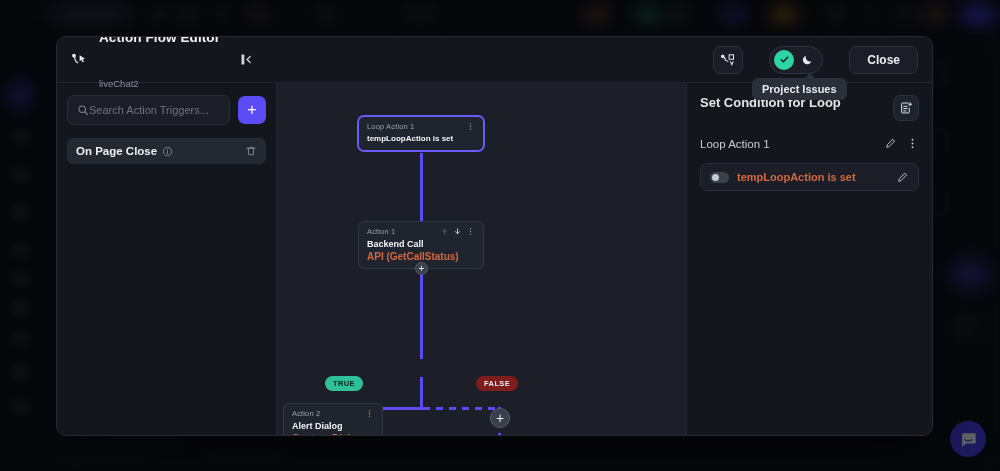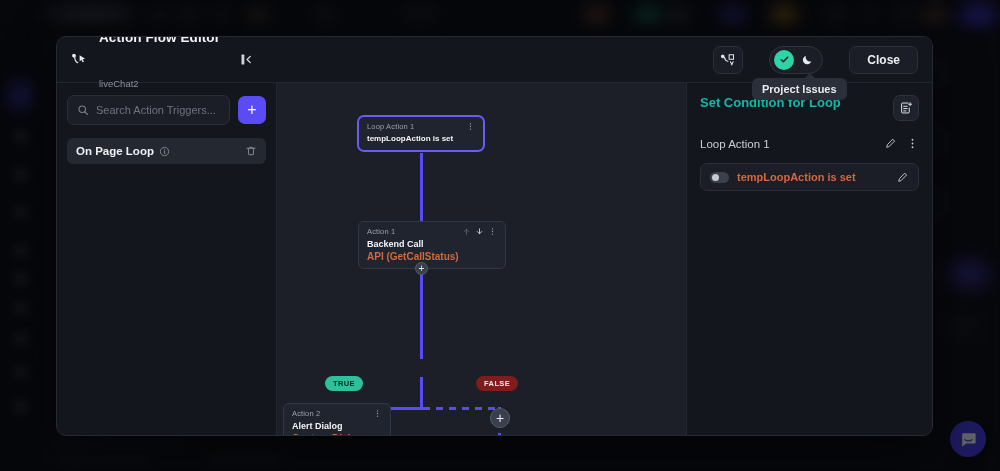--- a/index.html
+++ b/index.html
@@ -162,21 +162,21 @@
   #left-panel {
     width: 220px; flex: 0 0 220px;
     border-right: 1px solid #23262f;
     padding: 12px 10px;
     background: #14161d;
   }
   .search-row { display: flex; align-items: center; gap: 8px; }
   .search-box {
     flex: 1; height: 30px;
     background: #1b1e26; border: 1px solid #2b2f3a; border-radius: 7px;
-    display: flex; align-items: center; padding: 0 9px; gap: 7px;
+    display: flex; align-items: center; padding: 0 9px; 
   }
   .search-box svg { width: 12px; height: 12px; flex: 0 0 12px; }
   .search-input {
     background: transparent; border: none; outline: none;
     color: #d6d9e0; font-size: 11px; width: 100%;
     font-family: "Liberation Sans", sans-serif;
   }
   .search-input::placeholder { color: #6e7380; }
   .add-btn {
     width: 28px; height: 28px; flex: 0 0 28px;
@@ -249,21 +249,21 @@
   .chip-false { background: #7f1d1d; color: #e8eaf0; text-align: right; }
 
   
   #right-panel {
     width: 246px; flex: 0 0 246px;
     border-left: 1px solid #23262f;
     background: #14161d;
     padding: 12px 13px;
   }
   .rp-head { display: flex; align-items: flex-start; }
-  .rp-title { font-size: 13px; font-weight: bold; color: #14b8a6; line-height: 16px; }
+  .rp-title { font-size: 13px; font-weight: bold; color: #e5e5e5; line-height: 16px; }
   .rp-doc-btn {
     margin-left: auto; width: 26px; height: 26px;
     background: #1e222b; border: 1px solid #2d323d; border-radius: 7px;
     display: flex; align-items: center; justify-content: center;
   }
   .rp-doc-btn svg { width: 14px; height: 14px; }
 
   .rp-sub-row { display: flex; align-items: center; margin-top: 16px; }
   .rp-sub { font-size: 11.5px; color: #c9ccd4; }
   .rp-sub-actions { margin-left: auto; display: flex; align-items: center; gap: 9px; }
@@ -397,21 +397,21 @@
           <svg viewBox="0 0 24 24" fill="none" stroke="#7b8090" stroke-width="2.2" stroke-linecap="round">
             <circle cx="10.5" cy="10.5" r="6.5"></circle>
               <path d="M15.5 15.5L21 21"></path>
           </svg>
           <input class="search-input" value="" placeholder="Search Action Triggers..." style="">
         </div>
         <div class="add-btn">+</div>
       </div>
 
       <div class="trigger-item">
-        <span class="trigger-label">On Page Loop</span>
+        <span class="trigger-label">On Page Close</span>
         <span class="trigger-info">
           <svg viewBox="0 0 24 24" fill="none" stroke="#848a98" stroke-width="2">
             <circle cx="12" cy="12" r="9"></circle>
               <path d="M12 10.5v6M12 7.4v.2" stroke-linecap="round"></path>
           </svg>
         </span>
         <span class="trigger-del">
           <svg viewBox="0 0 24 24" fill="none" stroke="#8b909d" stroke-width="1.8" stroke-linecap="round" stroke-linejoin="round">
             <path d="M4 6.5h16M9.5 6.5V4.5h5v2M6.5 6.5l1 13h9l1-13"></path>
           </svg>
@@ -437,21 +437,21 @@
               <svg viewBox="0 0 24 24" fill="#9aa0ad">
                 <circle cx="12" cy="5" r="1.8"></circle>
                   <circle cx="12" cy="12" r="1.8"></circle>
                   <circle cx="12" cy="19" r="1.8"></circle>
               </svg>
             </span>
           </div>
           <div class="node-expr">tempLoopAction is set</div>
         </div>
 
-        <div class="node" style="left:81px;top:138px;width:148px;">
+        <div class="node" style="left:81px;top:138px;width:126px;">
           <div class="node-head">
             <span class="node-kicker">Action 1</span>
             <span class="node-ctrls">
               <svg viewBox="0 0 24 24" fill="none" stroke="#5b6070" stroke-width="2.4" stroke-linecap="round" stroke-linejoin="round">
                   <path d="M12 19V6M6 12l6-6 6 6"></path>
                 </svg>
               <svg viewBox="0 0 24 24" fill="none" stroke="#cfd3db" stroke-width="2.4" stroke-linecap="round" stroke-linejoin="round">
                   <path d="M12 5v13M6 12l6 6 6-6"></path>
                 </svg>
               <svg viewBox="0 0 24 24" fill="#9aa0ad">
@@ -464,21 +464,21 @@
           <div class="node-title">Backend Call</div>
           <div class="node-sub">API (GetCallStatus)</div>
         </div>
 
         <div class="plus-node" style="left:138px;top:179px;">+</div>
 
 
         <div class="branch-chip chip-true" style="left:48px;top:293px;">TRUE</div>
         <div class="branch-chip chip-false" style="left:199px;top:293px;">FALSE</div>
 
-        <div class="node" style="left:6px;top:320px;width:108px;">
+        <div class="node" style="left:6px;top:320px;width:100px;">
           <div class="node-head">
             <span class="node-kicker">Action 2</span>
             <span class="node-ctrls">
               <svg viewBox="0 0 24 24" fill="#9aa0ad">
                 <circle cx="12" cy="5" r="1.8"></circle>
                   <circle cx="12" cy="12" r="1.8"></circle>
                   <circle cx="12" cy="19" r="1.8"></circle>
               </svg>
             </span>
           </div>

